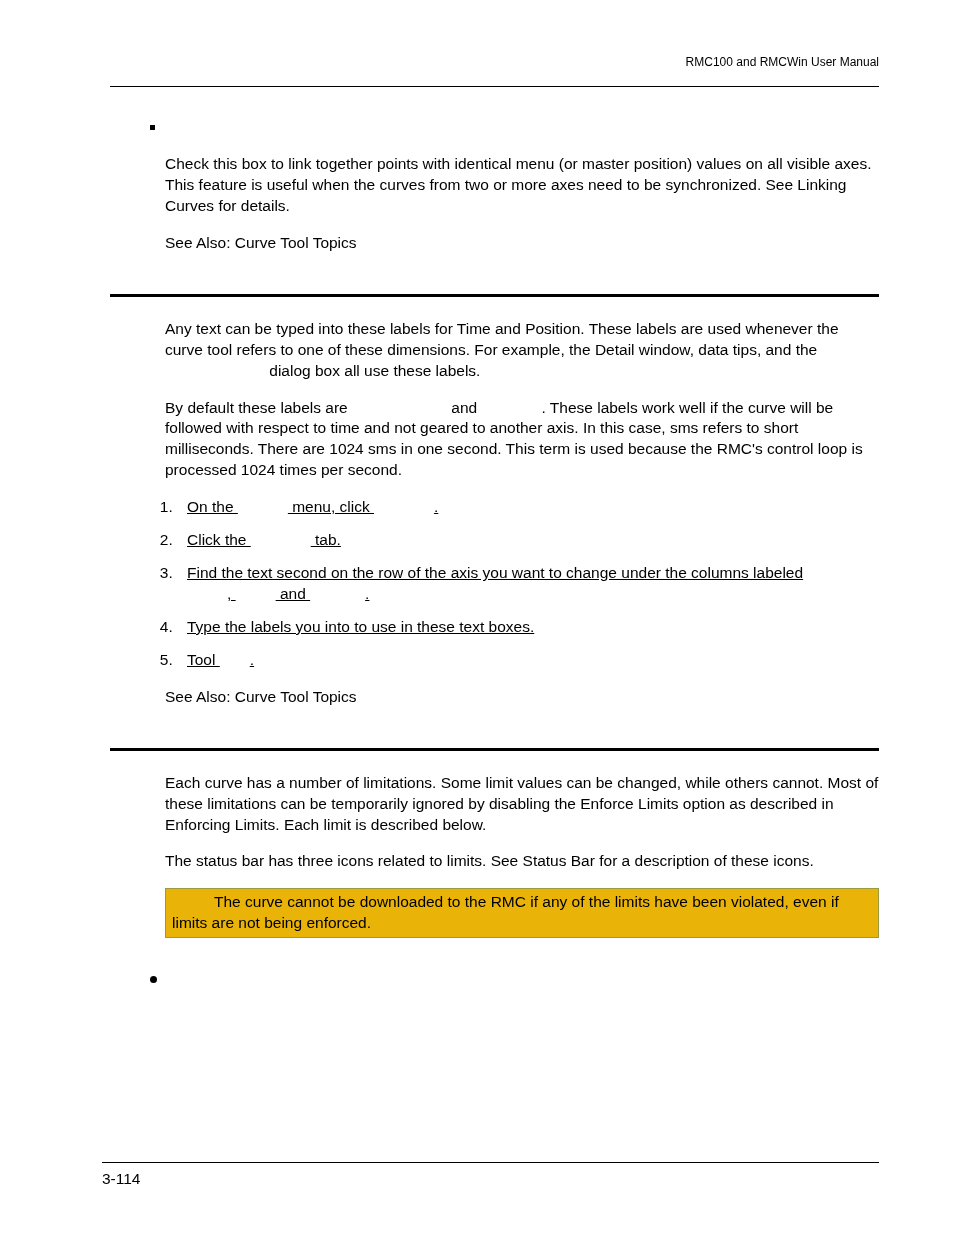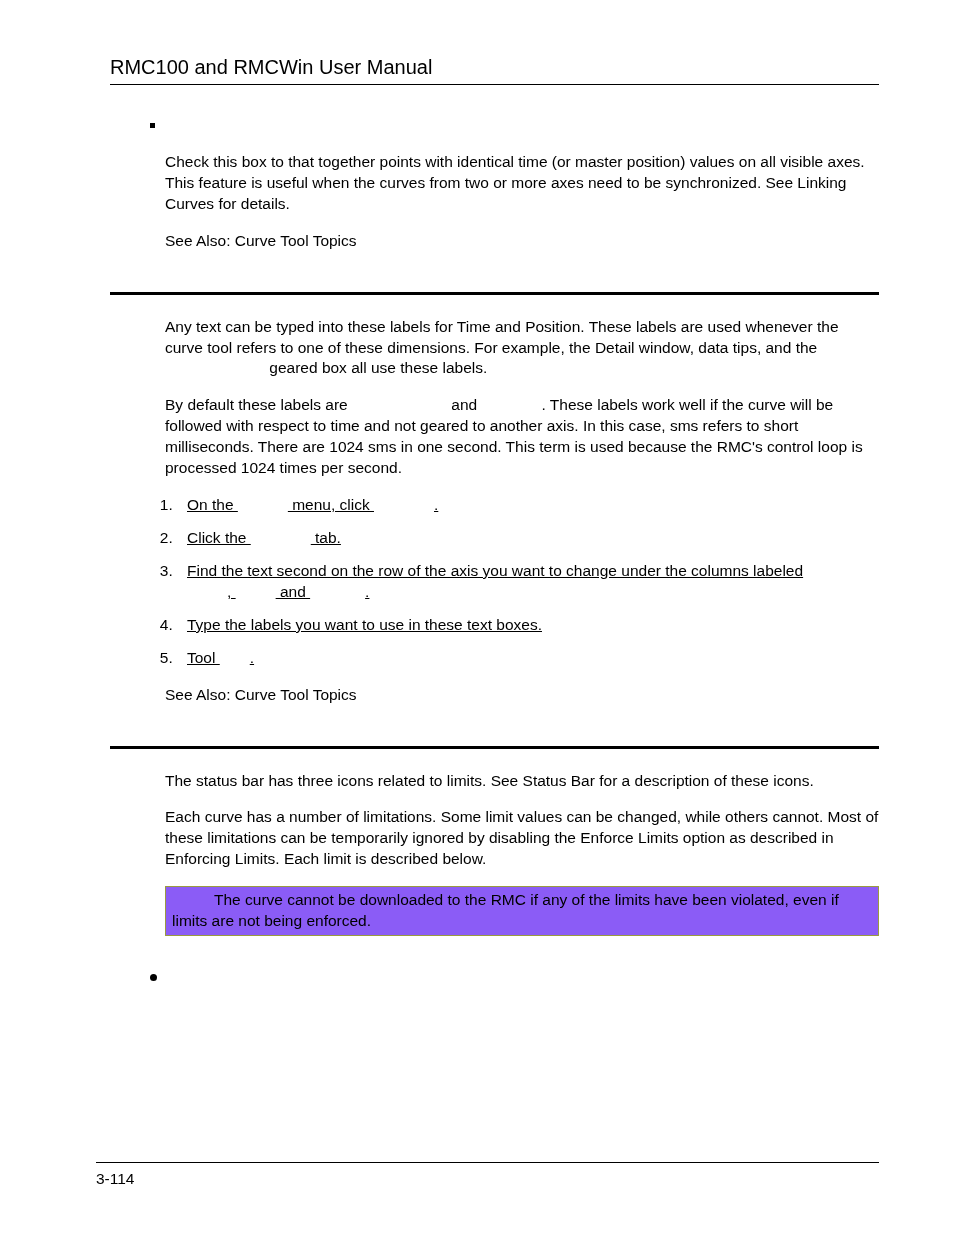--- a/index.html
+++ b/index.html
@@ -12,23 +12,23 @@
     line-height: 1.35;
   }
   .page {
     width: 954px;
     height: 1235px;
     position: relative;
     box-sizing: border-box;
     padding: 54px 75px 0 110px;
   }
   .header {
-    text-align: left;
-    font-size: 20px;
-    padding-bottom: 3px;
+    text-align: right;
+    font-size: 12px;
+    padding-bottom: 16px;
     border-bottom: 1px solid #000;
     margin-bottom: 38px;
   }
   .content-block {
     margin-left: 55px;
     margin-right: 0;
   }
   .bullet-sq {
     width: 5px;
     height: 5px;
@@ -51,101 +51,101 @@
   ol.steps {
     margin: 0 0 16px 0;
     padding-left: 67px;
     text-decoration: underline;
   }
   ol.steps li {
     padding-left: 10px;
     margin-bottom: 12px;
   }
   .note-box {
-    background: #8b5cf6;
+    background: #eab308;
     border: 1px solid #9a9a40;
     padding: 3px 6px;
     margin-top: 10px;
     margin-bottom: 30px;
   }
   .note-text {
     display: inline;
   }
   .bullet-round {
     width: 7px;
     height: 7px;
     border-radius: 50%;
     background: #000;
     display: inline-block;
     margin-left: 40px;
   }
   .footer {
     position: absolute;
     bottom: 45px;
-    left: 96px;
+    left: 102px;
     right: 75px;
     border-top: 1px solid #000;
     padding-top: 6px;
     font-size: 15.5px;
   }
 </style>
 </head>
 <body>
 
 <div class="page">
 
   <div class="header">
     <span>RMC100 and RMCWin User Manual</span>
   </div>
 
   <div>
     <span class="bullet-sq"></span>
     <div class="content-block">
-      <div class="para">Check this box to that together points with identical time (or master position) values on all visible axes. This feature is useful when the curves from two or more axes need to be synchronized. See Linking Curves for details.</div>
+      <div class="para">Check this box to link together points with identical menu (or master position) values on all visible axes. This feature is useful when the curves from two or more axes need to be synchronized. See Linking Curves for details.</div>
     </div>
     <div class="content-block see-also">See Also: Curve Tool Topics</div>
   </div>
 
   <hr class="hr-thick">
 
   <div>
     <div class="content-block">
       <div class="para">
-        <span>Any text can be typed into these labels for Time and Position. These labels are used whenever the curve tool refers to one of these dimensions. For example, the Detail window, data tips, and the </span><span style="display:inline-block;width:100px"></span><span> geared box all use these labels.</span>
+        <span>Any text can be typed into these labels for Time and Position. These labels are used whenever the curve tool refers to one of these dimensions. For example, the Detail window, data tips, and the </span><span style="display:inline-block;width:100px"></span><span> dialog box all use these labels.</span>
       </div>
       <div class="para">
         <span>By default these labels are </span><span style="display:inline-block;width:95px"></span><span> and </span><span style="display:inline-block;width:60px"></span><span>. These labels work well if the curve will be followed with respect to time and not geared to another axis. In this case, sms refers to short milliseconds. There are 1024 sms in one second. This term is used because the RMC's control loop is processed 1024 times per second.</span>
       </div>
     </div>
 
     <ol class="steps">
       <li>
         <span>On the </span><span style="display:inline-block;width:50px"></span><span> menu, click </span><span style="display:inline-block;width:60px"></span><span>.</span>
       </li>
       <li>
         <span>Click the </span><span style="display:inline-block;width:60px"></span><span> tab.</span>
       </li>
       <li>
         <span>Find the text second on the row of the axis you want to change under the columns labeled </span><br><span style="display:inline-block;width:40px"></span><span>, </span><span style="display:inline-block;width:40px"></span><span> and </span><span style="display:inline-block;width:55px"></span><span>.</span>
       </li>
-      <li>Type the labels you want to use in these text boxes.</li>
+      <li>Type the labels you into to use in these text boxes.</li>
       <li>
         <span>Tool </span><span style="display:inline-block;width:30px"></span><span>.</span>
       </li>
     </ol>
 
     <div class="content-block see-also">See Also: Curve Tool Topics</div>
   </div>
 
   <hr class="hr-thick">
 
   <div>
     <div class="content-block">
+      <div class="para">Each curve has a number of limitations. Some limit values can be changed, while others cannot. Most of these limitations can be temporarily ignored by disabling the Enforce Limits option as described in Enforcing Limits. Each limit is described below.</div>
       <div class="para">The status bar has three icons related to limits. See Status Bar for a description of these icons.</div>
-      <div class="para">Each curve has a number of limitations. Some limit values can be changed, while others cannot. Most of these limitations can be temporarily ignored by disabling the Enforce Limits option as described in Enforcing Limits. Each limit is described below.</div>
       <div class="note-box">
         <span style="display:inline-block;width:38px"></span><span class="note-text"> The curve cannot be downloaded to the RMC if any of the limits have been violated, even if limits are not being enforced.</span>
       </div>
     </div>
     <span class="bullet-round"></span>
   </div>
 
   <div class="footer">
     <span>3-114</span>
   </div>

